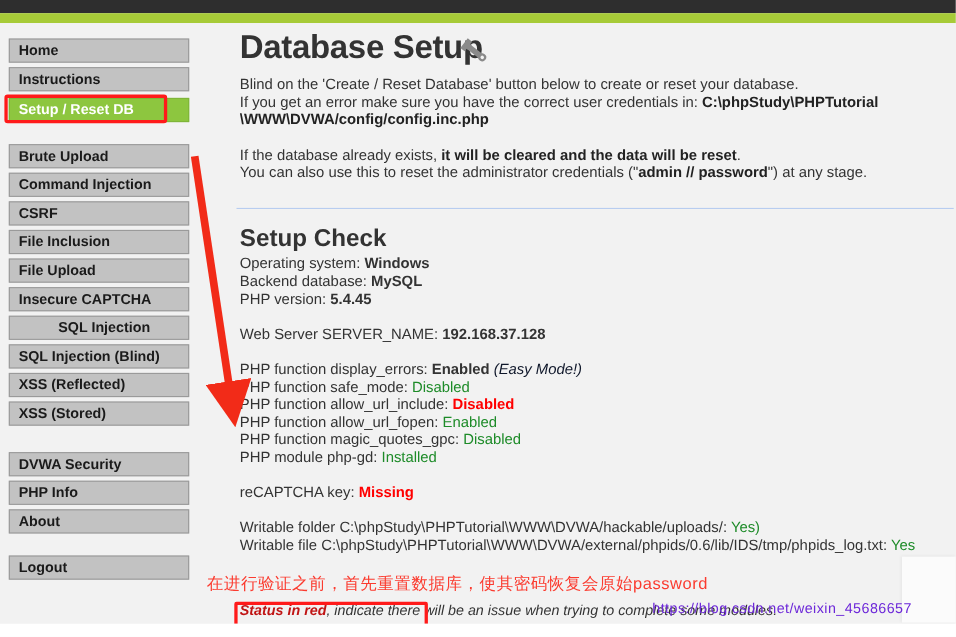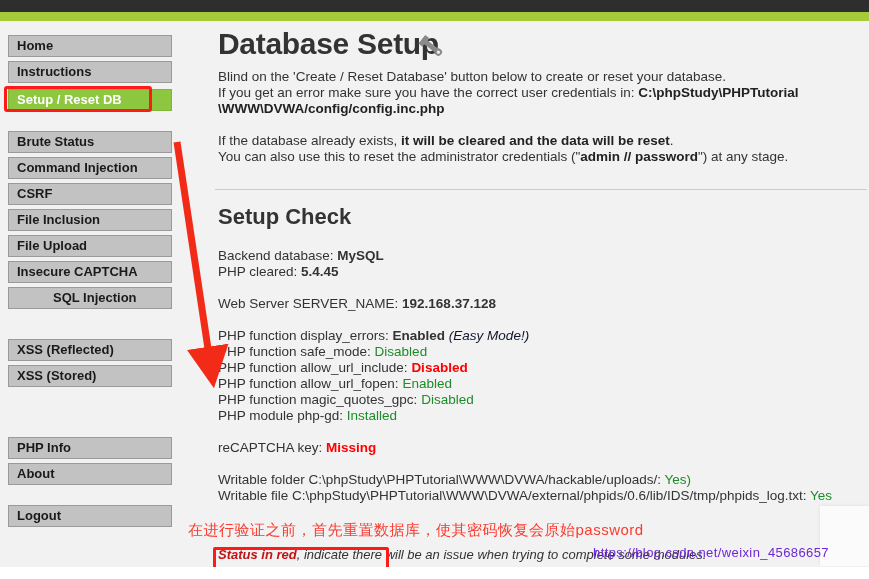--- a/index.html
+++ b/index.html
@@ -192,29 +192,31 @@
 
 <div id="screen">
 
   <div id="topbar-dark"></div>
   <div id="topbar-green"></div>
 
   <div id="sidebar">
       <div class="nav-item" style="top: 14px;">Home</div>
       <div class="nav-item" style="top: 40px;">Instructions</div>
       <div class="nav-item active" style="top: 68px;">Setup / Reset DB</div>
-      <div class="nav-item" style="top: 110px;">Brute Status</div>
+      <div class="nav-item" style="top: 110px;">Brute Upload</div>
       <div class="nav-item" style="top: 136px;">Command Injection</div>
       <div class="nav-item" style="top: 162px;">CSRF</div>
       <div class="nav-item" style="top: 188px;">File Inclusion</div>
       <div class="nav-item" style="top: 214px;">File Upload</div>
       <div class="nav-item" style="top: 240px;">Insecure CAPTCHA</div>
       <div class="nav-item" style="top: 266px; padding-left: 44px;">SQL Injection</div>
+      <div class="nav-item" style="top: 292px;">SQL Injection (Blind)</div>
       <div class="nav-item" style="top: 318px;">XSS (Reflected)</div>
       <div class="nav-item" style="top: 344px;">XSS (Stored)</div>
+      <div class="nav-item" style="top: 390px;">DVWA Security</div>
       <div class="nav-item" style="top: 416px;">PHP Info</div>
       <div class="nav-item" style="top: 442px;">About</div>
       <div class="nav-item" style="top: 484px;">Logout</div>
     </div>
 
   <div id="content">
 
     <div id="page-title">Database Setup</div>
 
     <svg id="wrench" width="32" height="28" viewBox="0 0 32 28">
@@ -244,22 +246,23 @@
 
     <div id="hr-blue"></div>
 
     <div id="setup-check-title">Setup Check</div>
 
     <div id="status-note">
       <span class="redb">Status in red</span><span>, indicate there will be an issue when trying to complete some modules.</span>
     </div>
 
     <button id="btn-reset">Create / Reset Database</button>
+  <div class="chk" style="top: 211px;"><span>Operating system: </span><span class="" style="font-weight: bold;">Windows</span></div>
       <div class="chk" style="top: 227px;"><span>Backend database: </span><span class="" style="font-weight: bold;">MySQL</span></div>
-      <div class="chk" style="top: 243px;"><span>PHP cleared: </span><span class="" style="font-weight: bold;">5.4.45</span></div>
+      <div class="chk" style="top: 243px;"><span>PHP version: </span><span class="" style="font-weight: bold;">5.4.45</span></div>
       <div class="chk" style="top: 275px;"><span>Web Server SERVER_NAME: </span><span class="" style="font-weight: bold;">192.168.37.128</span></div>
       <div class="chk" style="top: 307px;"><span>PHP function display_errors: </span><span class="" style="font-weight: bold;">Enabled</span><span class="ital"> (Easy Mode!)</span></div>
       <div class="chk" style="top: 323px;"><span>PHP function safe_mode: </span><span class="ok">Disabled</span></div>
       <div class="chk" style="top: 339px;"><span>PHP function allow_url_include: </span><span class="bad">Disabled</span></div>
       <div class="chk" style="top: 355px;"><span>PHP function allow_url_fopen: </span><span class="ok">Enabled</span></div>
       <div class="chk" style="top: 371px;"><span>PHP function magic_quotes_gpc: </span><span class="ok">Disabled</span></div>
       <div class="chk" style="top: 387px;"><span>PHP module php-gd: </span><span class="ok">Installed</span></div>
       <div class="chk" style="top: 419px;"><span>reCAPTCHA key: </span><span class="bad">Missing</span></div>
       <div class="chk" style="top: 451px;"><span>Writable folder C:\phpStudy\PHPTutorial\WWW\DVWA/hackable/uploads/: </span><span class="ok">Yes)</span></div>
       <div class="chk" style="top: 467px;"><span>Writable file C:\phpStudy\PHPTutorial\WWW\DVWA/external/phpids/0.6/lib/IDS/tmp/phpids_log.txt: </span><span class="ok">Yes</span></div>

